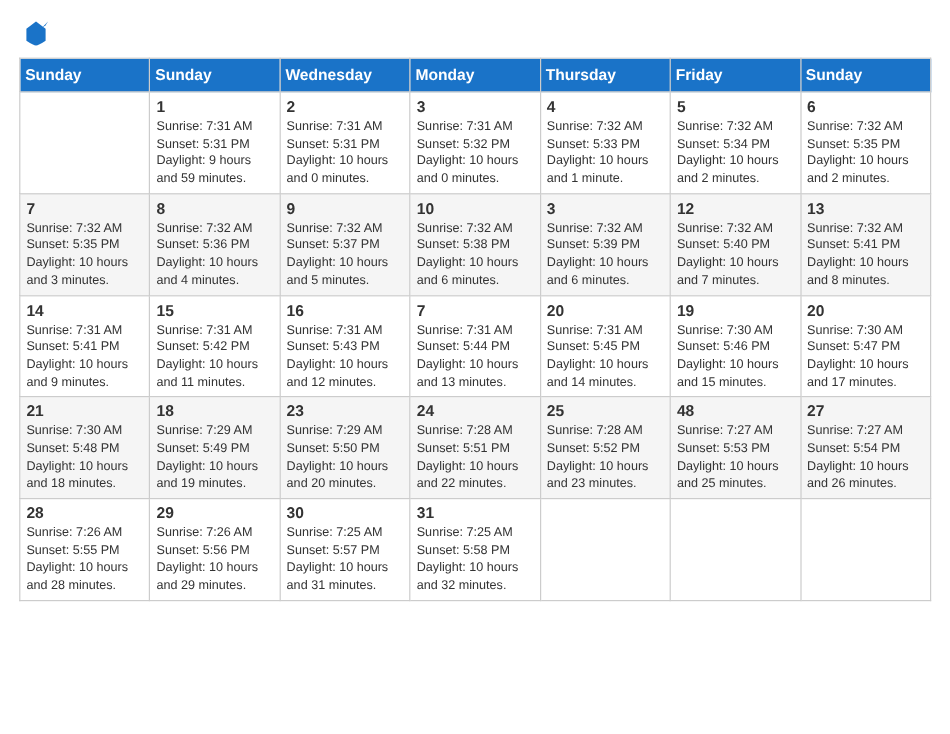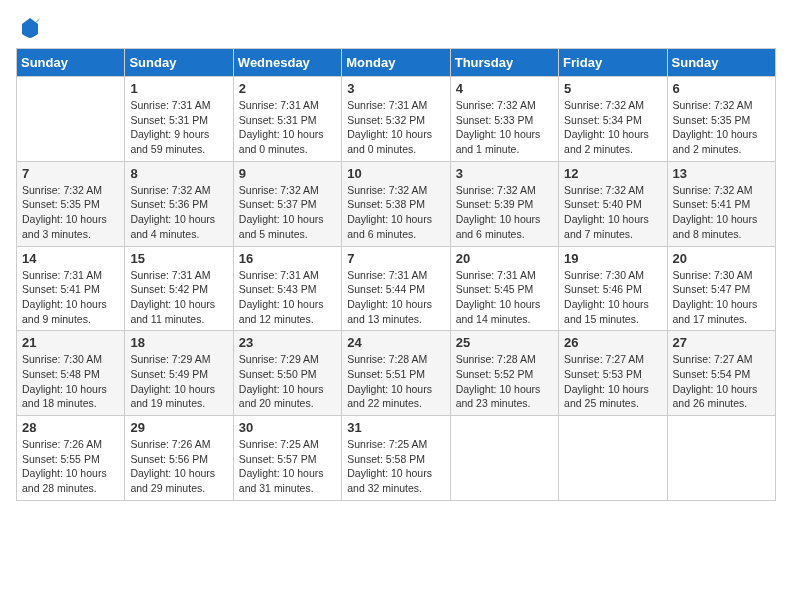--- a/index.html
+++ b/index.html
@@ -232,21 +232,21 @@
         </td>
         <td>
           <span class="day-number">24</span>
           <div class="day-info">Sunrise: 7:28 AM<br>Sunset: 5:51 PM<br>Daylight: 10 hours<br>and 22 minutes.</div>
         </td>
         <td>
           <span class="day-number">25</span>
           <div class="day-info">Sunrise: 7:28 AM<br>Sunset: 5:52 PM<br>Daylight: 10 hours<br>and 23 minutes.</div>
         </td>
         <td>
-          <span class="day-number">26</span>
+          <span class="day-number">48</span>
           <div class="day-info">Sunrise: 7:27 AM<br>Sunset: 5:53 PM<br>Daylight: 10 hours<br>and 25 minutes.</div>
         </td>
         <td>
           <span class="day-number">27</span>
           <div class="day-info">Sunrise: 7:27 AM<br>Sunset: 5:54 PM<br>Daylight: 10 hours<br>and 26 minutes.</div>
         </td>
       </tr>
       <tr>
         <td>
           <span class="day-number">28</span>

